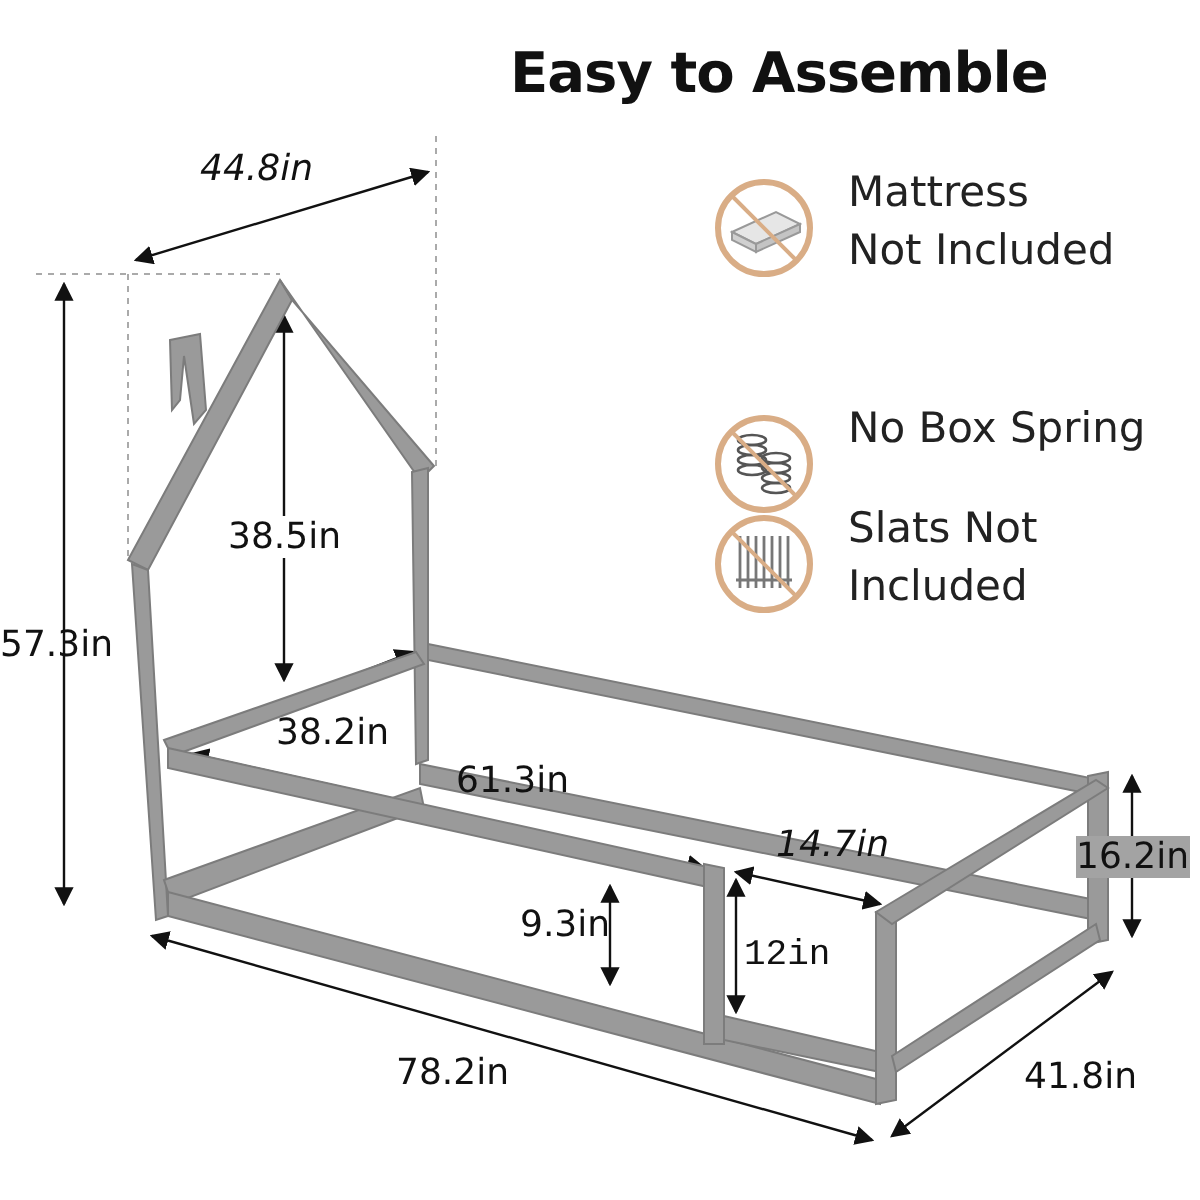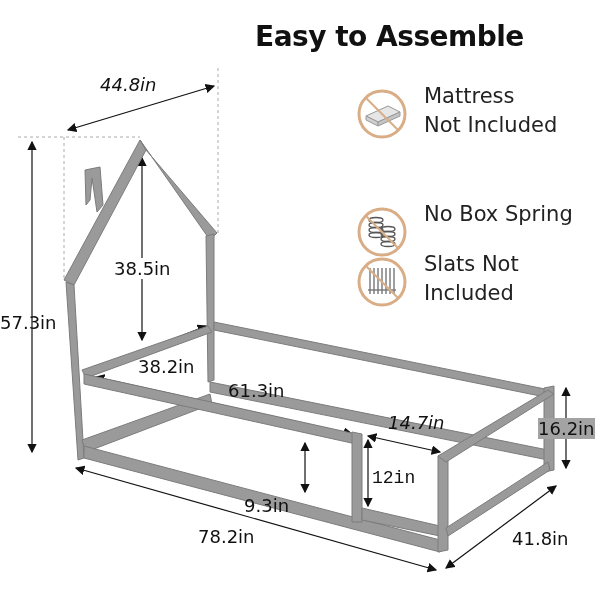--- a/index.html
+++ b/index.html
@@ -136,17 +136,17 @@
     <div>Included</div>
   </div>
 </div>
 
 <div class="dim" style="left:100px; top:74px;font-style:italic;">44.8in</div>
 <div class="dim" style="left:0px; top:312px;">57.3in</div>
 <div class="dim" style="left:114px; top:244px; background:#fff;margin-top:14px;">38.5in</div>
 <div class="dim" style="left:138px; top:356px;text-align:center;">38.2in</div>
 <div class="dim" style="left:228px; top:380px;">61.3in</div>
 <div class="dim" style="left:388px; top:412px;font-style:italic;">14.7in</div>
-<div class="dim" style="left:244px; top:452px;margin-top:43px;">9.3in</div>
+<div class="dim" style="left:260px; top:452px;">9.3in</div>
 <div class="dim" style="left:372px; top:468px;font-family:Liberation Mono, monospace;">12in</div>
 <div class="dim" style="left:538px; top:418px; background:#a3a3a3;">16.2in</div>
 <div class="dim" style="left:198px; top:526px;text-align:center;">78.2in</div>
 <div class="dim" style="left:512px; top:528px;">41.8in</div>
 
 </body></html>

